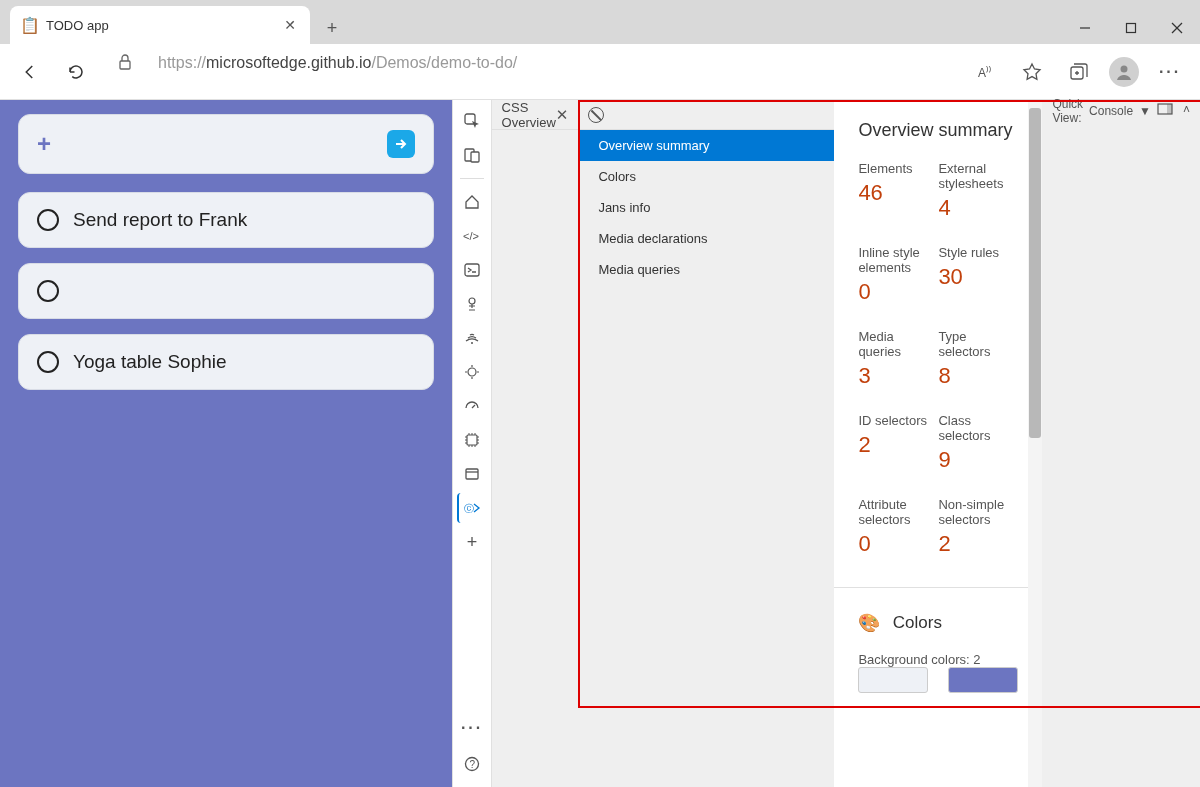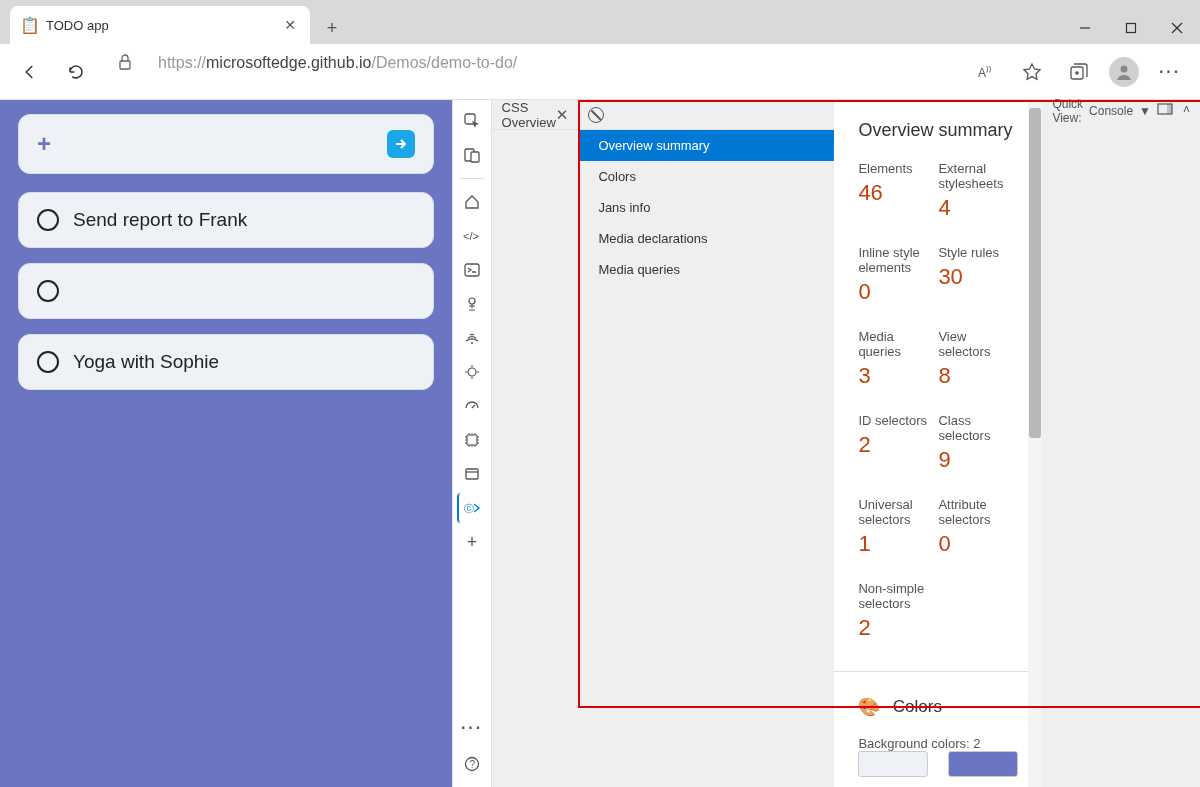--- a/index.html
+++ b/index.html
@@ -174,21 +174,21 @@
     <div class="tasks">
       <div class="task">
           <span class="task-circle"></span>
           <span class="task-label">Send report to Frank</span>
         </div>
       <div class="task">
           <span class="task-circle"></span>
         </div>
       <div class="task">
           <span class="task-circle"></span>
-          <span class="task-label">Yoga with Sophie</span>
+          <span class="task-label">Yoga table Sophie</span>
         </div>
     </div>
   </div>
 
   <div class="dock">
     <div class="dock-icon">
         <svg width="16" height="16">
           <rect x="1" y="1" width="10" height="10" rx="2" fill="none" stroke="#555" stroke-width="1.3"></rect>
           <path d="M8 8l7 3-3 1-1 3z" fill="#555"></path>
         </svg>
@@ -310,34 +310,30 @@
             </div>
           <div>
               <div class="stat-label">Style rules</div>
               <div class="stat-value">30</div>
             </div>
           <div>
               <div class="stat-label">Media queries</div>
               <div class="stat-value">3</div>
             </div>
           <div>
-              <div class="stat-label">View selectors</div>
+              <div class="stat-label">Type selectors</div>
               <div class="stat-value">8</div>
             </div>
           <div>
               <div class="stat-label">ID selectors</div>
               <div class="stat-value">2</div>
             </div>
           <div>
               <div class="stat-label">Class selectors</div>
               <div class="stat-value">9</div>
-            </div>
-          <div>
-              <div class="stat-label">Universal selectors</div>
-              <div class="stat-value">1</div>
             </div>
           <div>
               <div class="stat-label">Attribute selectors</div>
               <div class="stat-value">0</div>
             </div>
           <div>
               <div class="stat-label">Non-simple selectors</div>
               <div class="stat-value">2</div>
             </div>
         </div>

